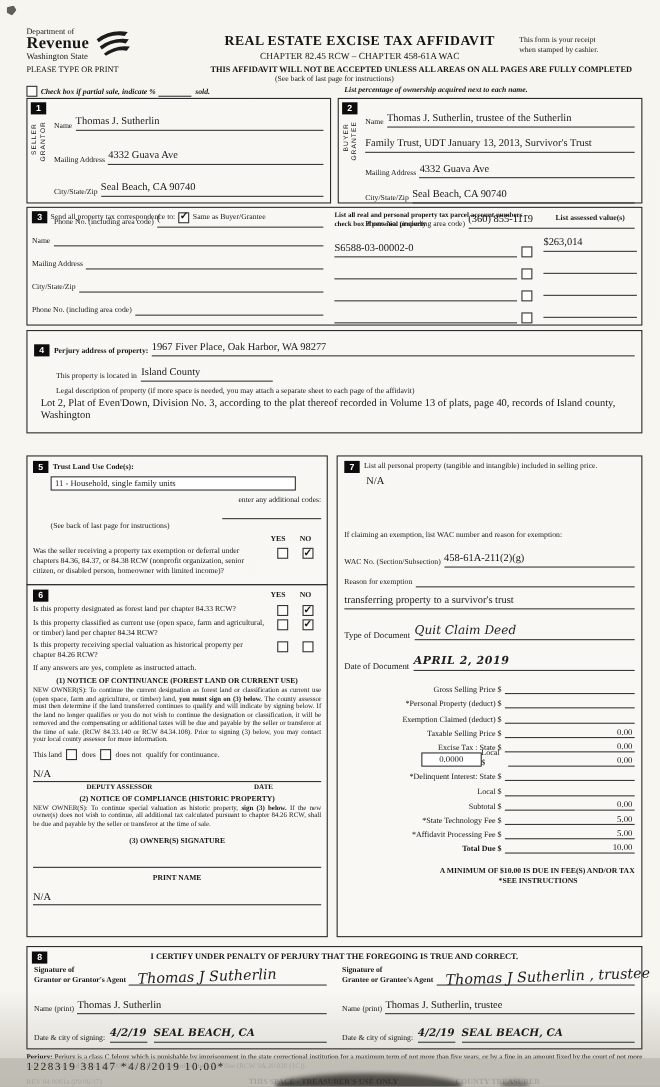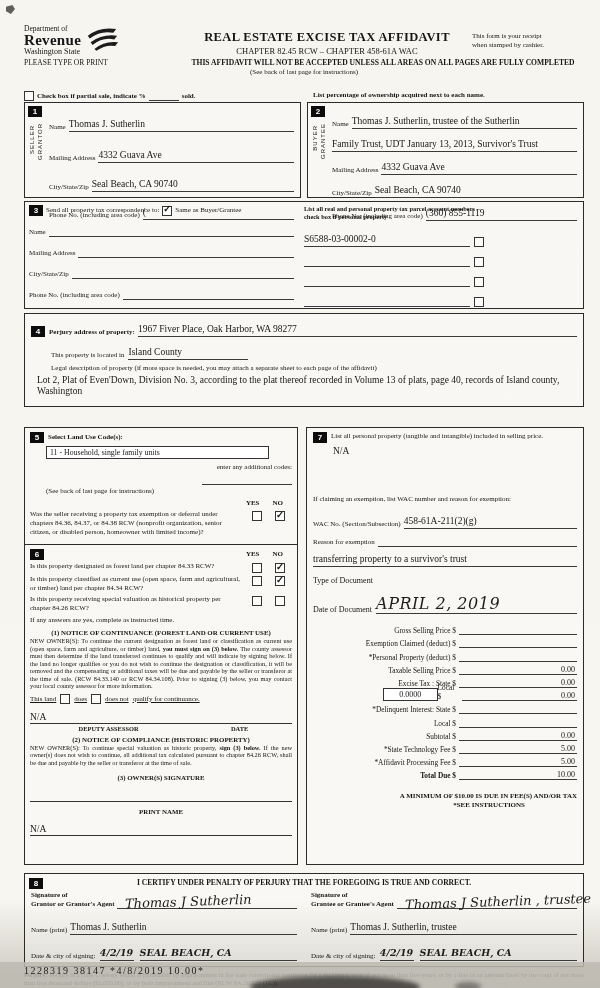--- a/index.html
+++ b/index.html
@@ -28,21 +28,21 @@
   .titleblk{flex:1;text-align:center;padding-top:6px;}
   .title{font-size:12.5px;font-weight:bold;letter-spacing:0.4px;}
   .chapter{font-size:8.5px;margin-top:1px;}
   .receipt{width:112px;font-size:7px;line-height:9px;padding-top:8px;}
   .typeprint-row{display:flex;align-items:flex-end;margin-top:2px;}
   .please{font-size:7.5px;width:158px;}
   .warning{flex:1;text-align:center;font-size:7.6px;font-weight:bold;}
   .seeback{text-align:center;font-size:7px;margin-top:1px;}
 
   
-  .pre-row{display:flex;gap:18px;margin-top:15px;}
+  .pre-row{display:flex;gap:18px;margin-top:2px;font-style:italic;}
   .pre-left{flex:1;display:flex;align-items:flex-end;gap:3px;}
   .pct-line{width:30px;height:9px;}
   .pre-right{flex:1;}
   .parties{display:flex;gap:6px;margin-top:1px;}
   .party{flex:1;position:relative;height:88px;padding:3px 6px 3px 24px;}
   .party .secnum{position:absolute;left:3px;top:3px;}
   .vtxt{position:absolute;writing-mode:vertical-rl;transform:rotate(180deg);
         font:6px/8px "Liberation Sans",sans-serif;letter-spacing:1px;}
   .v1{left:3px;top:22px;} .v2{left:11px;top:20px;}
   .fline{display:flex;align-items:flex-end;margin-top:7px;}
@@ -84,37 +84,37 @@
   .seeback2{margin:2px 0 0 16px;}
   .yn-head{display:flex;justify-content:flex-end;gap:13px;padding-right:9px;margin-top:3px;}
   .qrow{display:flex;margin-top:2px;}
   .qtxt{flex:1;padding-right:4px;}
   .qboxes{display:flex;gap:13px;width:40px;justify-content:flex-end;padding-right:7px;align-items:flex-start;padding-top:1px;}
   .s6-head{display:flex;align-items:center;}
   .s6-head .spacer{flex:1;}
   .ifyes{margin-top:3px;}
   .ntitle{text-align:center;font-weight:bold;font-size:6.9px;margin-top:4px;}
   .npara{font-size:6.3px;line-height:7.5px;text-align:justify;margin-top:1px;}
-  .thisland{display:flex;align-items:center;gap:4px;margin-top:4px;font-size:7px;text-decoration:underline;}
+  .thisland{display:flex;align-items:center;gap:4px;margin-top:4px;font-size:7px;}
   .naline{display:flex;align-items:flex-end;border-bottom:1px solid #333;height:14px;margin-top:5px;}
   .dep-row{display:flex;font-size:6.4px;font-weight:bold;margin-top:1px;}
   .dep-row .d1{width:60%;text-align:center;}
   .dep-row .d2{width:40%;text-align:center;}
   .sigline{border-bottom:1px solid #333;height:13px;margin-top:7px;}
 
   
   .pp-head{display:flex;gap:4px;}
   .pp-na{margin:3px 0 0 20px;}
   .exemption{margin-top:38px;}
   .s7line{display:flex;align-items:flex-end;margin-top:6px;}
   .s7line .fv{flex:1;margin-left:3px;min-height:11px;}
   .reason-val{margin-top:7px;min-height:12px;}
   .docline{display:flex;align-items:flex-end;margin-top:9px;}
   .doc-lbl{font-size:8px;}
-  .handval{font-size:16px;font-weight:normal;letter-spacing:0.5px;}
+  .handval{font-size:10px;font-weight:bold;letter-spacing:0.5px;}
   .money{margin-top:8px;}
   .mrow{display:flex;align-items:flex-end;margin-top:3.2px;height:10px;}
   .mlabel{margin-left:auto;font-size:7.3px;}
   .mline{width:116px;border-bottom:1px solid #3a3a3a;text-align:right;font-size:8px;margin-left:3px;padding-right:2px;min-height:9px;margin-top:19px;}
   .rate{border:1px solid #333;width:54px;height:11px;line-height:11px;text-align:center;font-size:8px;margin-left:70px;background:#fff;}
   .minnote{font-weight:bold;font-size:7px;text-align:right;margin-top:12px;}
   .seeinst{font-weight:bold;font-size:7px;text-align:right;padding-right:52px;margin-top:1px;}
 
   
   .sec8{margin-top:8px;position:relative;padding:3px 6px 5px 6px;}
@@ -279,20 +279,27 @@
         </div>
         <div class="prow">
           <span class="pnum ul"><span class="val"></span></span>
           <span class="cb"></span>
         </div>
         <div class="prow">
           <span class="pnum ul"><span class="val"></span></span>
           <span class="cb"></span>
         </div>
       </div>
+      <div class="s3-assessed">
+        <div class="assessed-hdr">List assessed value(s)</div>
+        <div class="arow ul"><span class="val">$263,014</span></div>
+        <div class="arow ul"><span class="val"></span></div>
+        <div class="arow ul"><span class="val"></span></div>
+        <div class="arow ul"><span class="val"></span></div>
+      </div>
     </div>
 
     <div class="sec4 box">
       <div class="fline" style="margin-top:1px;">
         <span class="secnum">4</span>
         <span class="lbl b" style="margin-left:4px;">Perjury address of property:</span>
         <span class="fval ul"><span class="val">1967 Fiver Place, Oak Harbor, WA 98277</span></span>
       </div>
       <div class="fline" style="padding-left:20px;">
         <span class="lbl">This property is located in</span>
@@ -301,21 +308,21 @@
       <div class="lbl legal-lbl" style="padding-left:20px;">Legal description of property (if more space is needed, you may attach a separate sheet to each page of the affidavit)</div>
       <div class="val legal-txt">Lot 2, Plat of Even'Down, Division No. 3, according to the plat thereof recorded in Volume 13 of plats, page 40, records of Island county, Washington</div>
     </div>
 
     <div class="main">
       <div class="colL">
 
         <div class="sec5 box">
           <div class="s5-head">
             <span class="secnum">5</span>
-            <span class="lbl b">Select Land Use Code(s):</span>
+            <span class="lbl b">Trust Land Use Code(s):</span>
           </div>
           <div class="code-box">11 - Household, single family units</div>
           <div class="addl-row">
             <span class="lbl">enter any additional codes:</span>
             <span class="ul addl-line"></span>
           </div>
           <div class="lbl seeback2">(See back of last page for instructions)</div>
           <div class="yn-head">
             <span class="lbl b">YES</span>
             <span class="lbl b">NO</span>
@@ -350,21 +357,21 @@
               <span class="cb checked"></span>
             </div>
           </div>
           <div class="qrow">
             <div class="lbl qtxt">Is this property receiving special valuation as historical property per chapter 84.26 RCW?</div>
             <div class="qboxes">
               <span class="cb"></span>
               <span class="cb"></span>
             </div>
           </div>
-          <div class="lbl ifyes">If any answers are yes, complete as instructed time.</div>
+          <div class="lbl ifyes">If any answers are yes, complete as instructed attach.</div>
 
           <div class="ntitle">(1) NOTICE OF CONTINUANCE (FOREST LAND OR CURRENT USE)</div>
           <div class="npara"><span>NEW OWNER(S): To continue the current designation as forest land or classification as current use (open space, farm and agriculture, or timber) land, </span><span class="b">you must sign on (3) below.</span><span> The county assessor must then determine if the land transferred continues to qualify and will indicate by signing below. If the land no longer qualifies or you do not wish to continue the designation or classification, it will be removed and the compensating or additional taxes will be due and payable by the seller or transferor at the time of sale. (RCW 84.33.140 or RCW 84.34.108). Prior to signing (3) below, you may contact your local county assessor for more information.</span></div>
 
           <div class="thisland">
             <span>This land</span>
             <span class="cb"></span>
             <span>does</span>
             <span class="cb"></span>
             <span>does not</span>
@@ -403,37 +410,38 @@
           <span class="fv ul"><span class="val">458-61A-211(2)(g)</span></span>
         </div>
         <div class="s7line">
           <span class="lbl">Reason for exemption</span>
           <span class="fv ul"></span>
         </div>
         <div class="val ul reason-val">transferring property to a survivor's trust</div>
 
         <div class="docline">
           <span class="doc-lbl">Type of Document</span>
+          <span class="fv ul" style="flex:1;margin-left:4px;min-height:13px;"><span class="hand" style="font-size:11px;">Quit Claim Deed</span></span>
         </div>
         <div class="docline">
           <span class="doc-lbl">Date of Document</span>
           <span class="fv ul" style="flex:1;margin-left:4px;min-height:13px;"><span class="hand handval">APRIL 2, 2019</span></span>
         </div>
 
         <div class="money">
           <div class="mrow">
               <span class="mlabel">Gross Selling Price $</span>
               <span class="mline"><span></span></span>
             </div>
           <div class="mrow">
+              <span class="mlabel">*Personal Property (deduct) $</span>
+              <span class="mline"><span></span></span>
+            </div>
+          <div class="mrow">
               <span class="mlabel">Exemption Claimed (deduct) $</span>
-              <span class="mline"><span></span></span>
-            </div>
-          <div class="mrow">
-              <span class="mlabel">*Personal Property (deduct) $</span>
               <span class="mline"><span></span></span>
             </div>
           <div class="mrow">
               <span class="mlabel">Taxable Selling Price $</span>
               <span class="mline"><span>0.00</span></span>
             </div>
           <div class="mrow">
               <span class="mlabel">Excise Tax : State $</span>
               <span class="mline"><span>0.00</span></span>
             </div>

